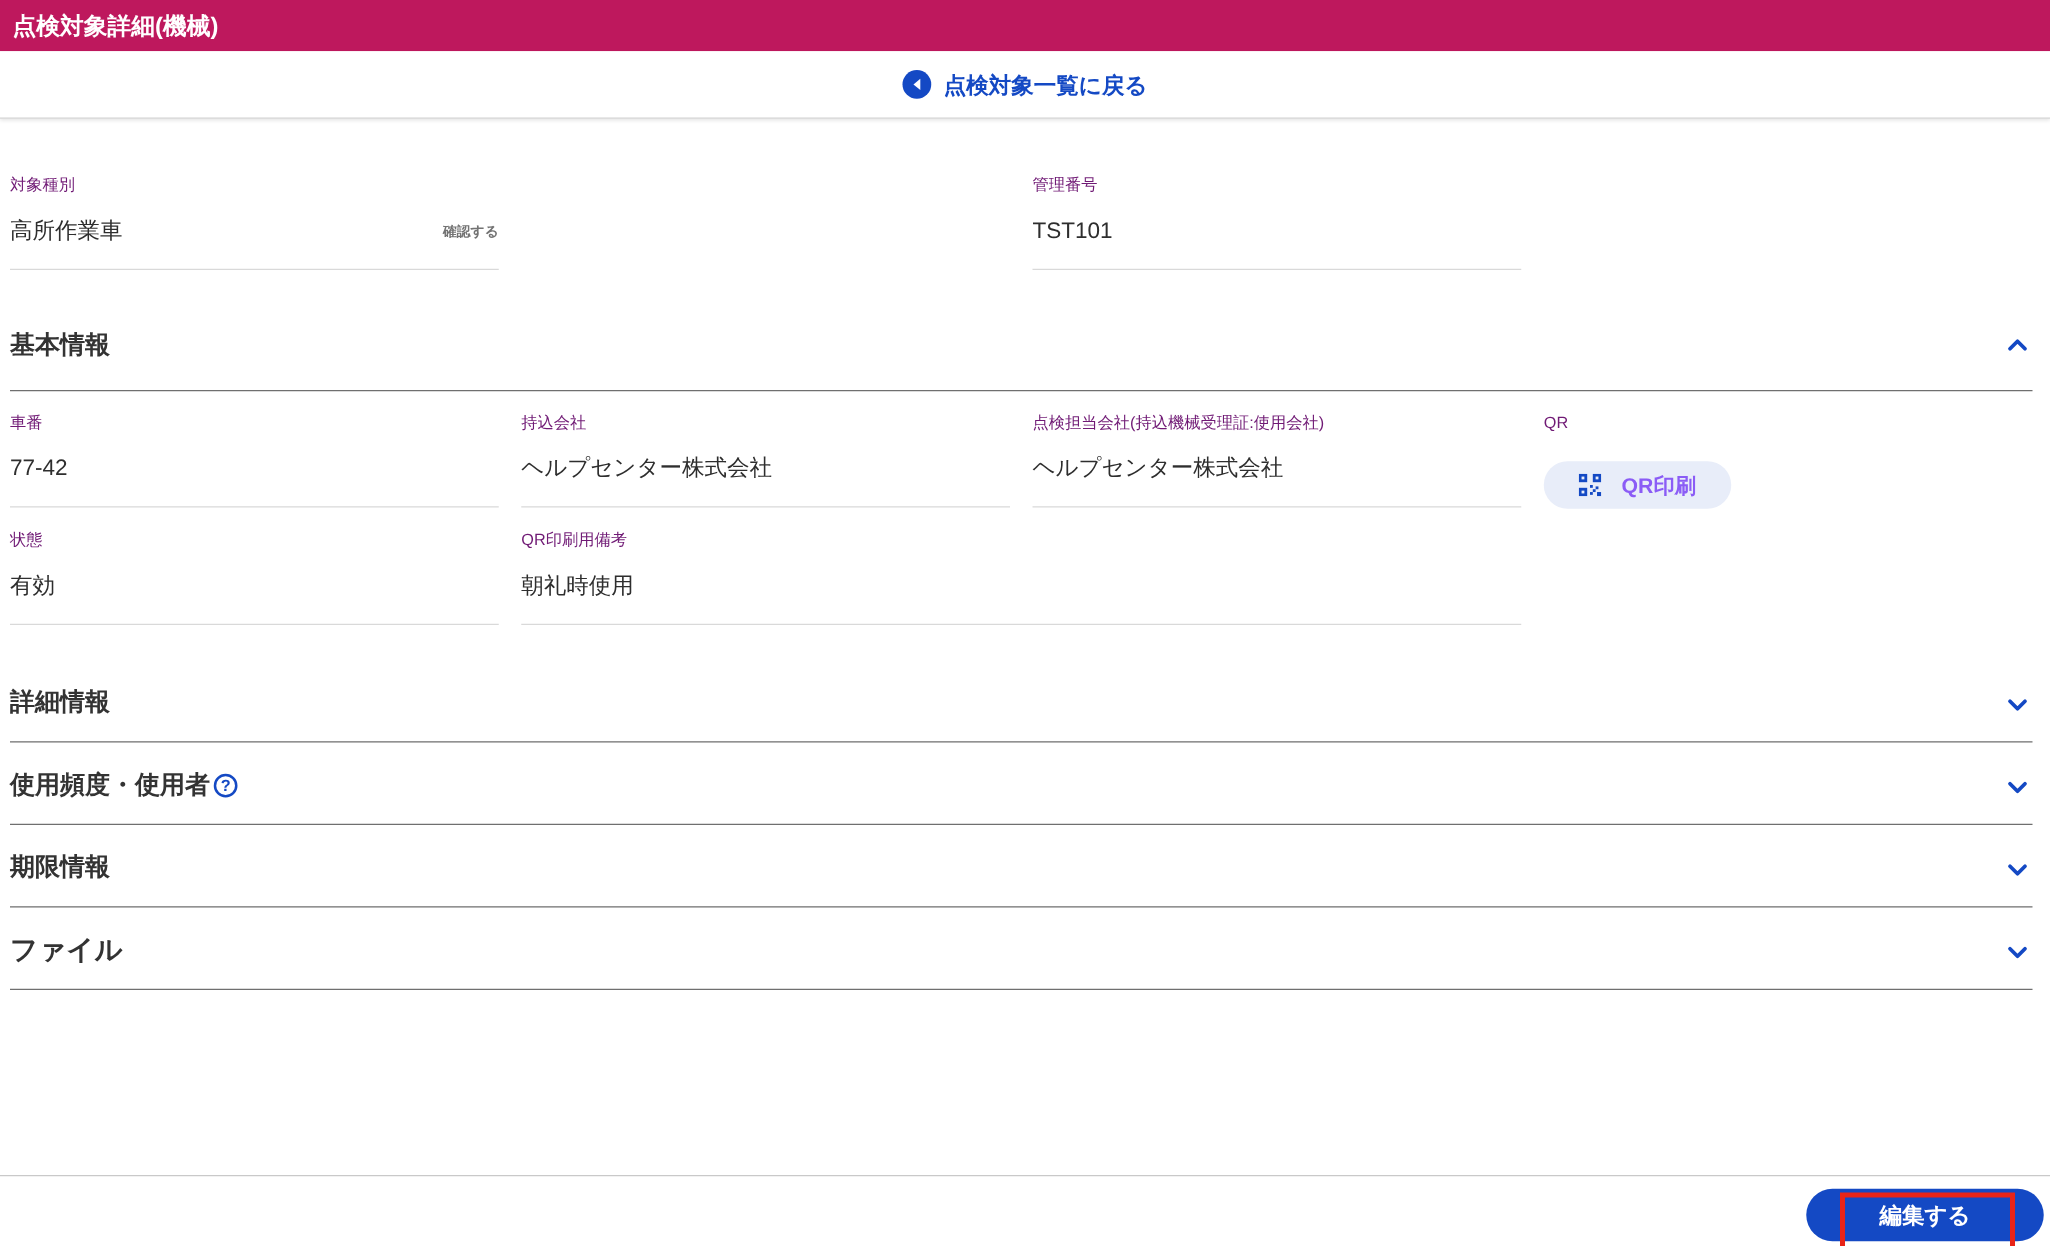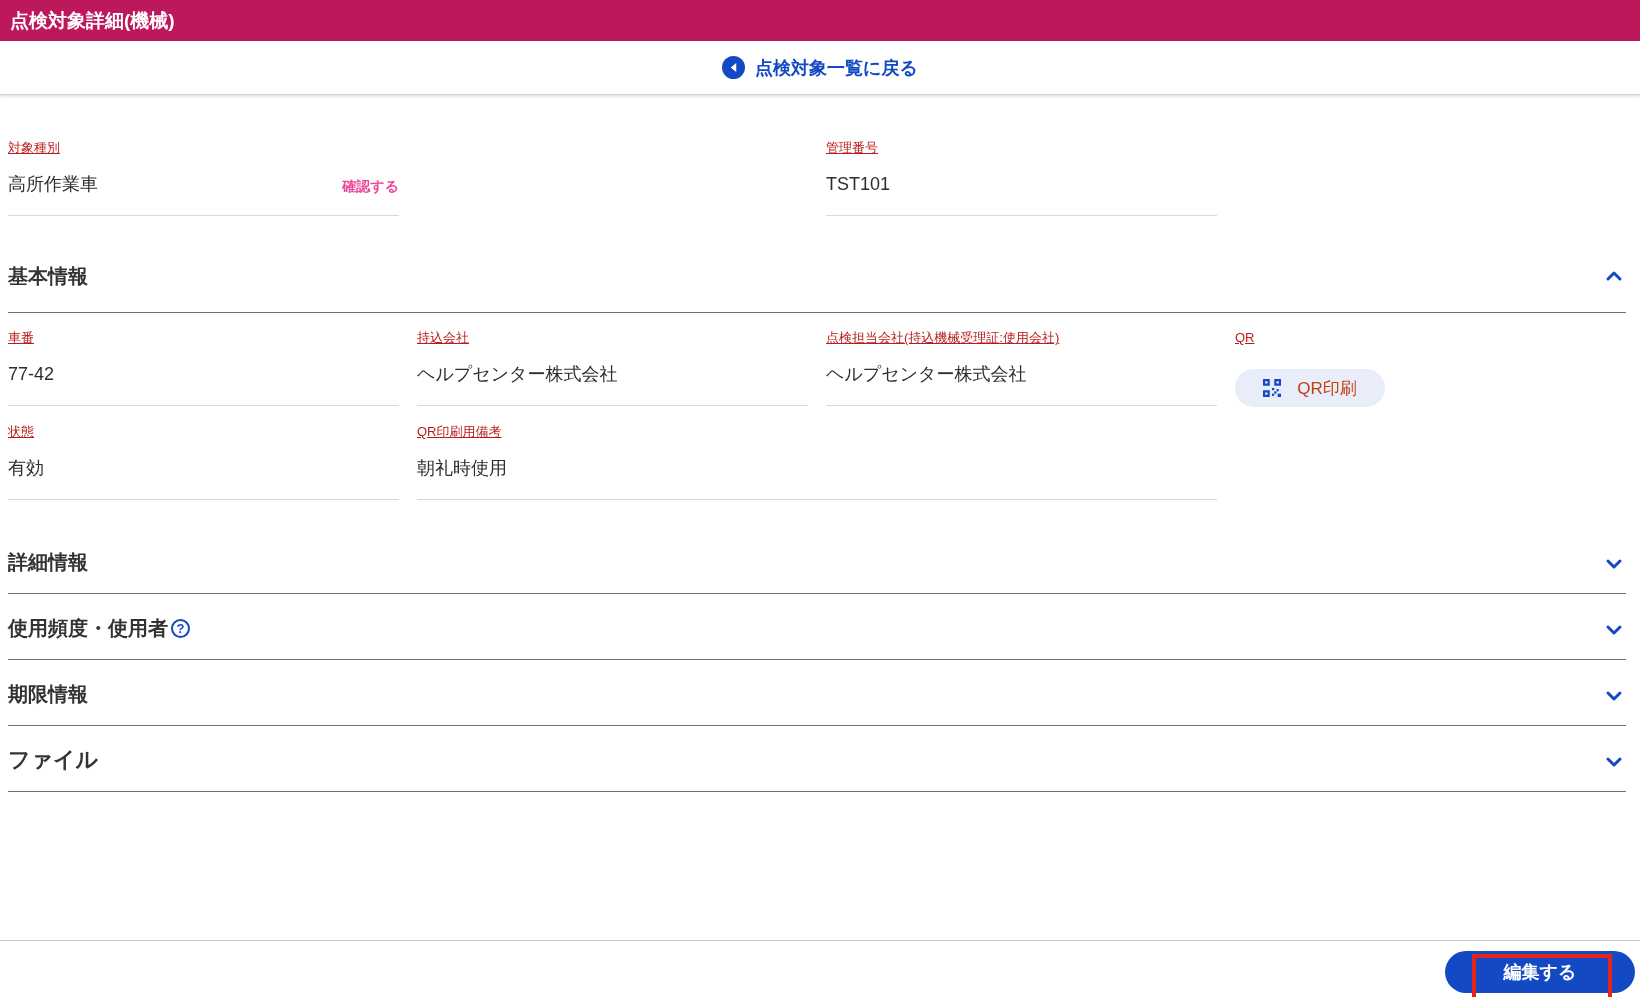--- a/index.html
+++ b/index.html
@@ -59,40 +59,39 @@
     flex-direction: column;
   }
   .fields-grid {
     display: grid;
     grid-template-columns: repeat(4, 1fr);
     column-gap: 18px;
   }
   .row-top { margin-top: 44px; }
   .field-label {
     font-size: 13px;
-    color: #b91c1c;
+    color: #701a75;
     margin-bottom: 14px;
     line-height: 18px;
-    text-decoration: underline;
   }
   .field-value {
     font-size: 18px;
     color: #2e2e2e;
     line-height: 26px;
     padding-bottom: 18px;
     border-bottom: 1px solid #d9d9d9;
   }
   .value-flex {
     display: flex;
     justify-content: space-between;
     align-items: flex-end;
   }
   .confirm-link {
-    color: #ec4899;
-    font-size: 14px;
+    color: #737373;
+    font-size: 11px;
     font-weight: bold;
     cursor: pointer;
     line-height: 22px;
   }
   .span-2-4 { grid-column: 2 / 4; }
   
   .section-header {
     margin-top: 46px;
     display: flex;
     justify-content: space-between;
@@ -141,23 +140,23 @@
     line-height: 1;
   }
   
   .qr-print-btn {
     margin-top: 8px;
     width: 150px;
     height: 38px;
     border: none;
     border-radius: 19px;
     background: #e8edf9;
-    color: #c2410c;
+    color: #8b5cf6;
     font-size: 17px;
-    font-weight: normal;
+    font-weight: bold;
     display: inline-flex;
     align-items: center;
     justify-content: center;
     gap: 16px;
     cursor: pointer;
     font-family: inherit;
   }
   
   .footer {
     margin-top: auto;

